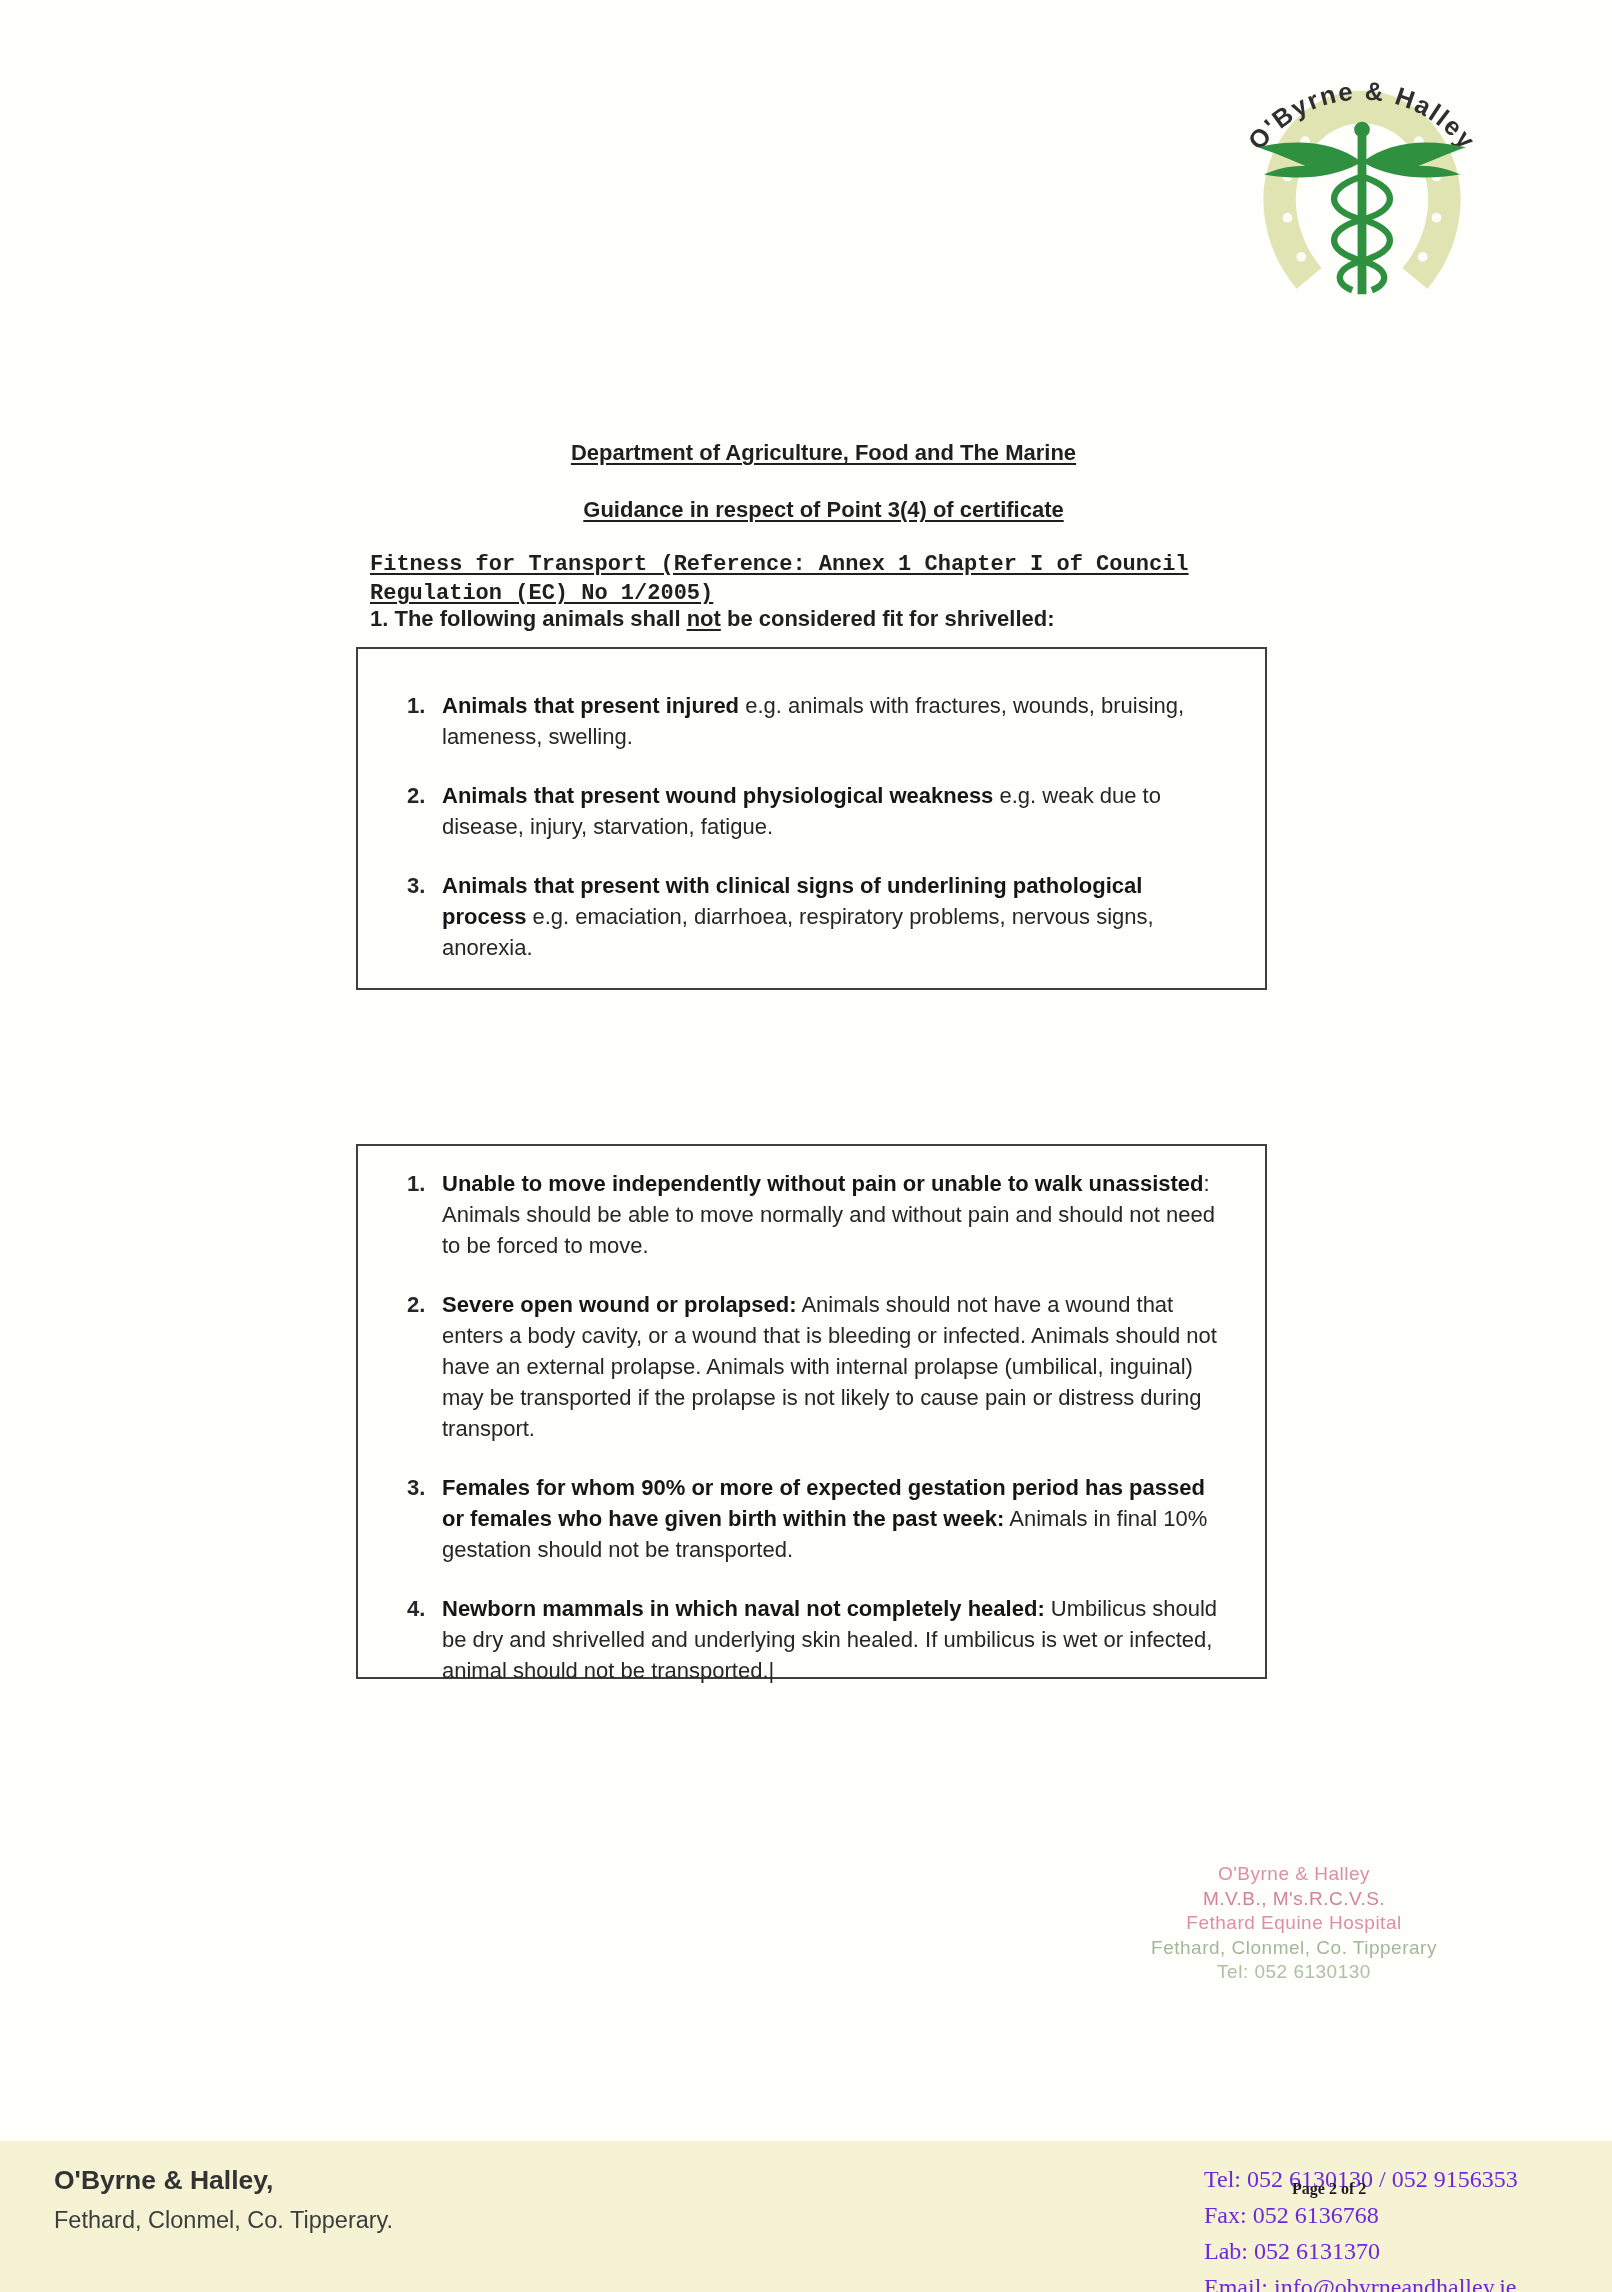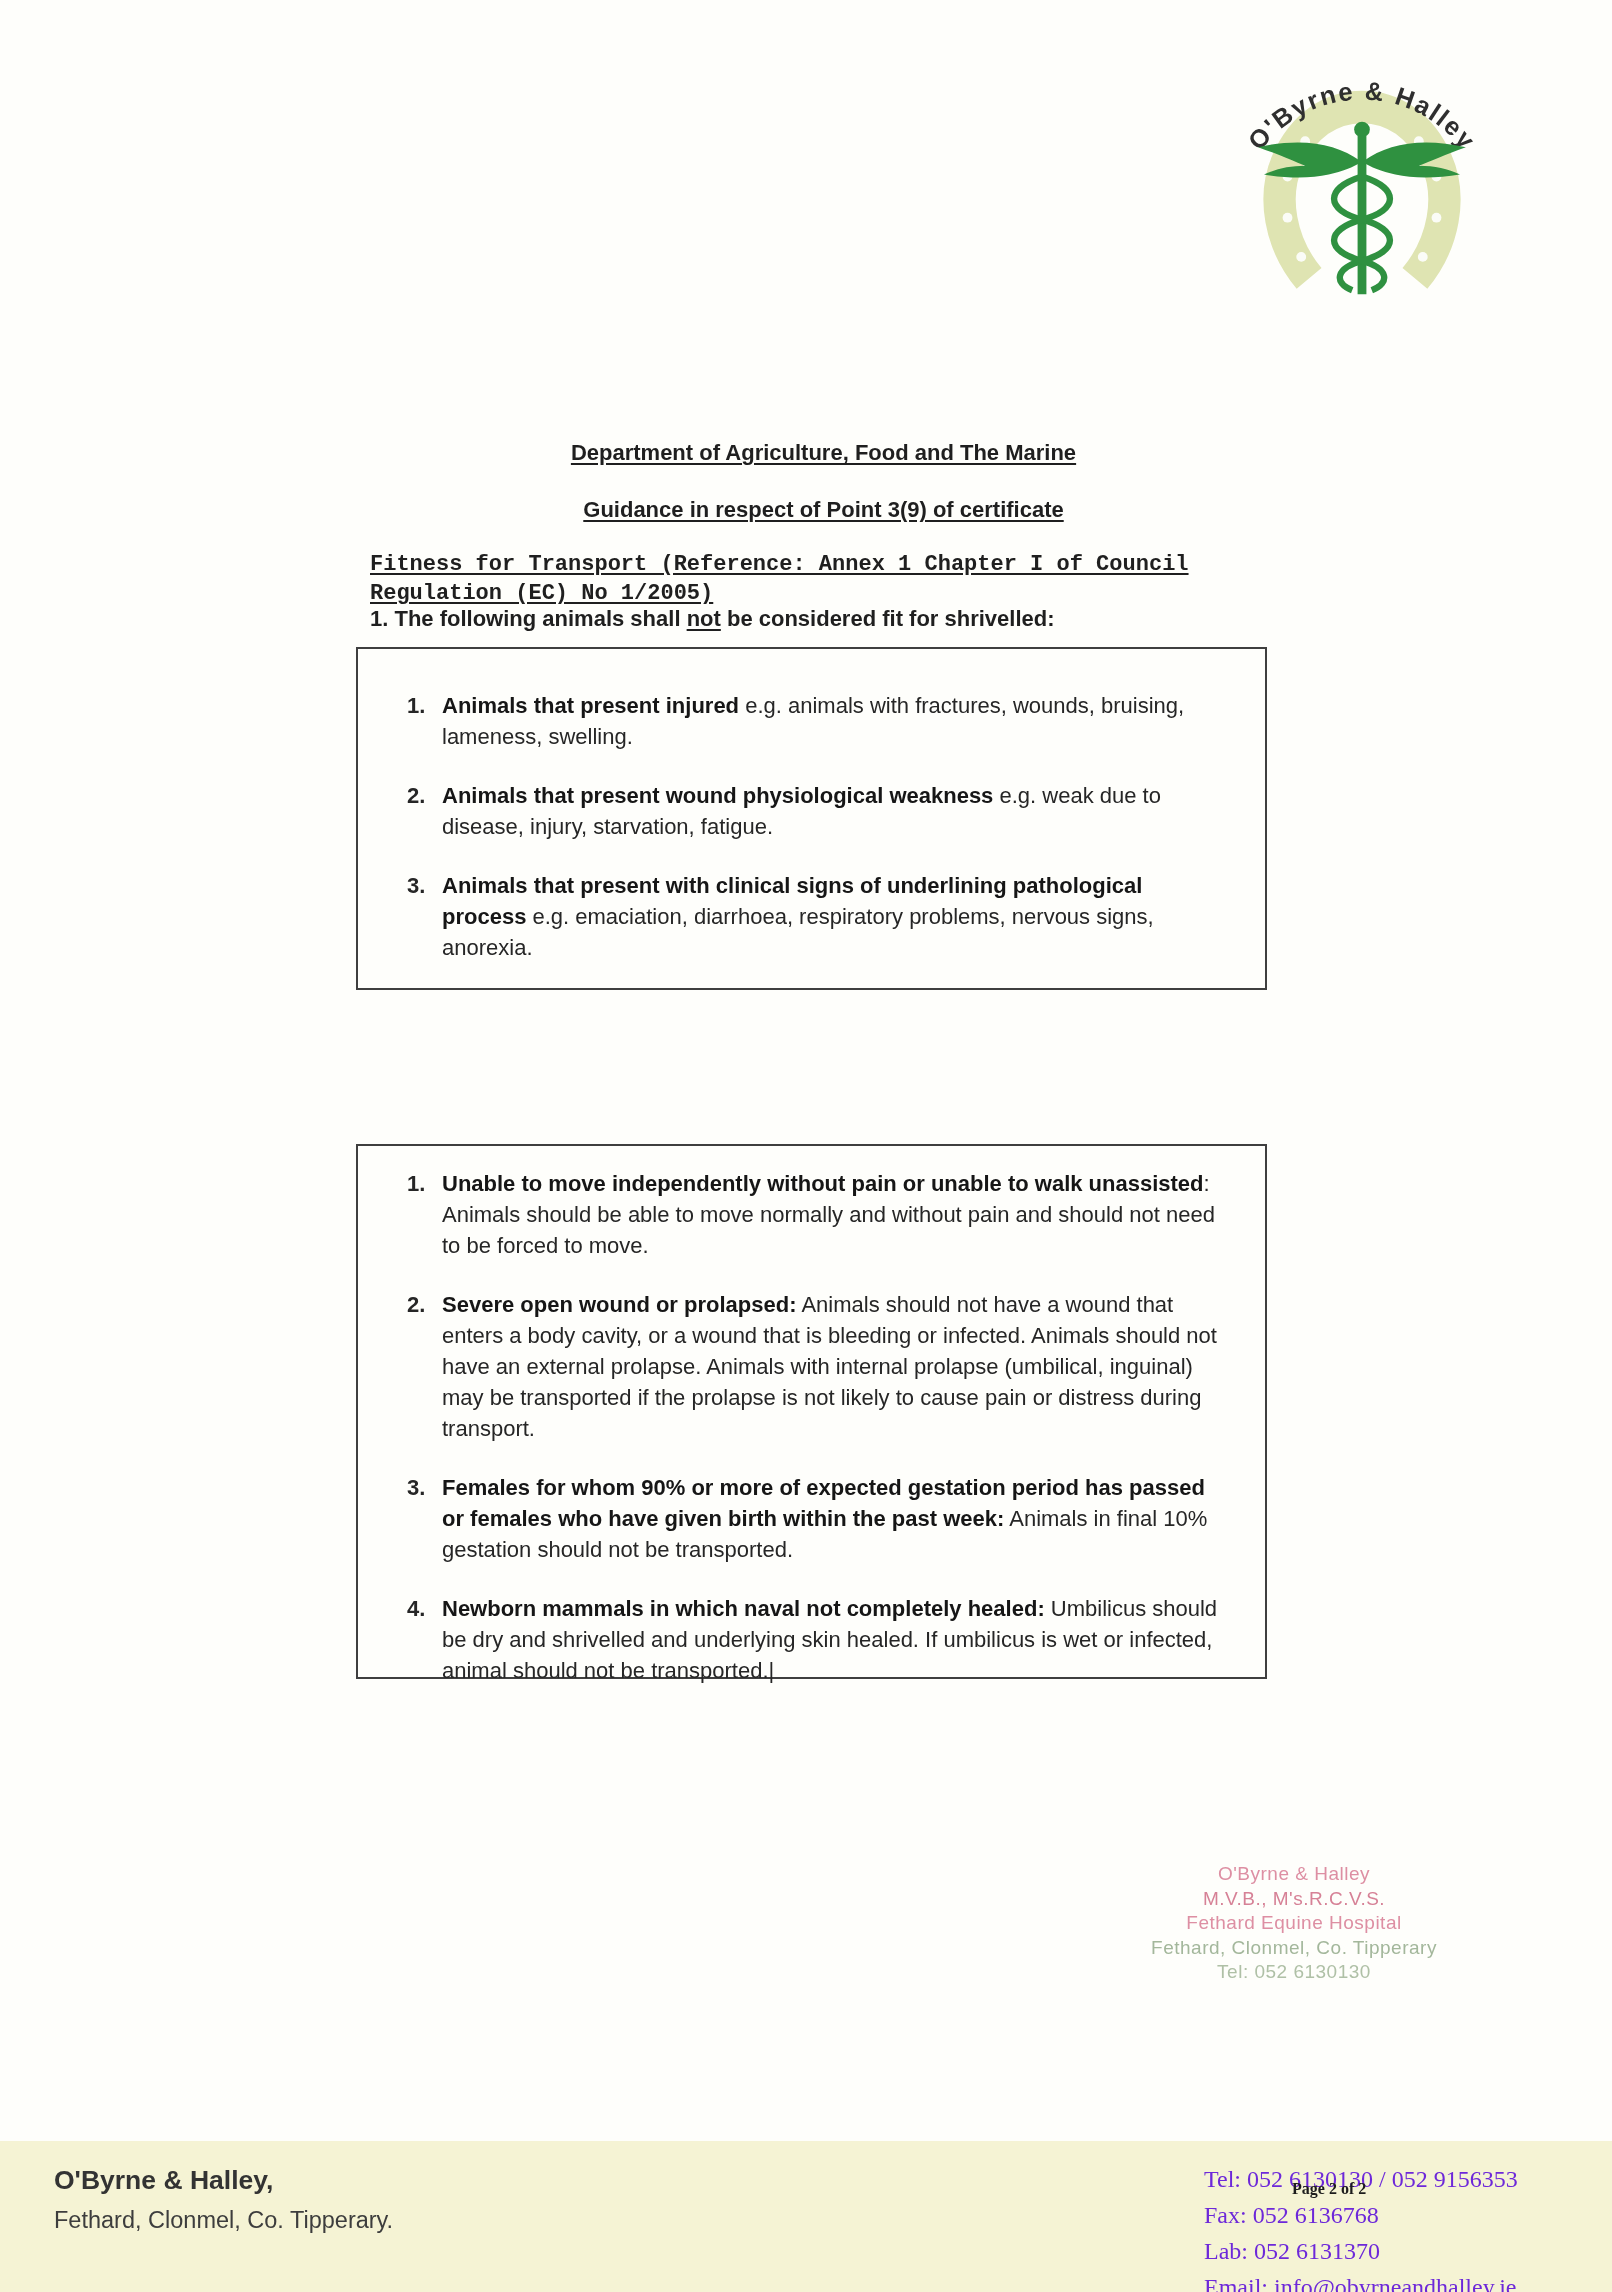--- a/index.html
+++ b/index.html
@@ -103,21 +103,21 @@
         <path d="M 150 128 C 112 140 112 162 150 172 C 188 182 188 204 150 214 C 124 221 120 236 140 244" fill="none" stroke="#2f9140" stroke-width="6.5"></path>
         <path d="M 150 128 C 188 140 188 162 150 172 C 112 182 112 204 150 214 C 176 221 180 236 160 244" fill="none" stroke="#2f9140" stroke-width="6.5"></path>
       </g>
     </svg>
   </div>
 
   <div class="heading h-center" style="top:438px;">
     <span class="u">Department of Agriculture, Food and The Marine</span>
   </div>
   <div class="heading h-center" style="top:495px;">
-    <span class="u">Guidance in respect of Point 3(9) of certificate</span>
+    <span class="u">Guidance in respect of Point 3(4) of certificate</span>
   </div>
   <div class="heading" style="top:550px;font-family:Liberation Mono, monospace;">
     <span class="u">Fitness for Transport (Reference: Annex 1 Chapter I of Council Regulation (EC) No 1/2005)</span>
   </div>
 
   <div class="intro" style="top:604px;">
     <span>1. The following animals shall </span><span class="u">not</span><span> be considered fit for shrivelled:</span>
   </div>
 
   <div class="box box1">

